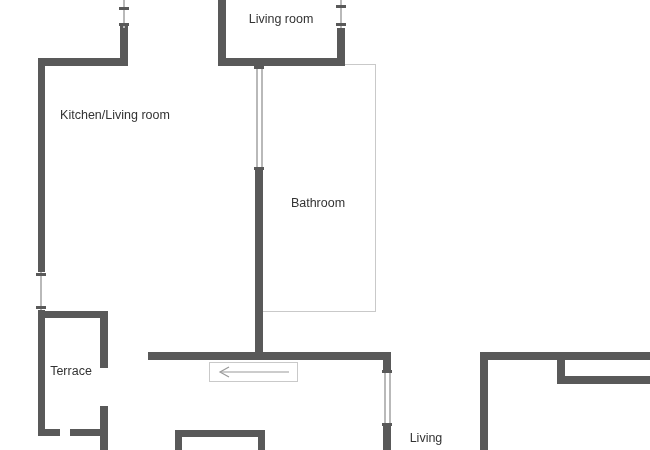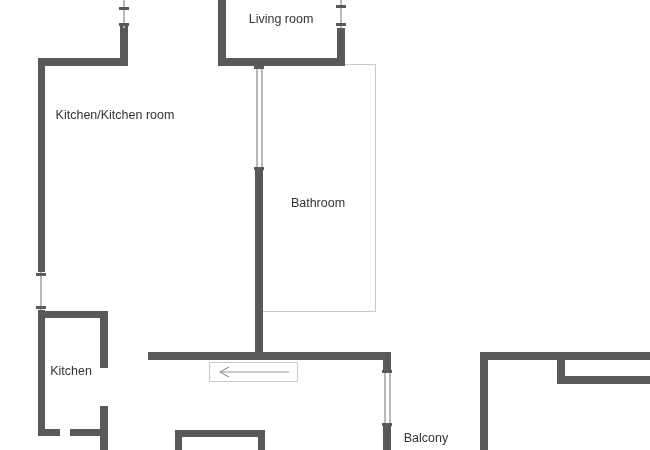--- a/index.html
+++ b/index.html
@@ -21,24 +21,24 @@
   .entrance{
     position:absolute;border:1px solid var(--light,#c9c9c9);box-sizing:border-box;
     display:flex;align-items:center;justify-content:center;color:var(--arrow,#9a9a9a);
   }
 </style>
 </head>
 <body>
 
 <div id="plan">
   <div class="room-label" style="left:281px;top:19px">Living room</div>
-  <div class="room-label" style="left:115px;top:115px">Kitchen/Kitchen room</div>
+  <div class="room-label" style="left:115px;top:115px">Kitchen/Living room</div>
   <div class="room-label" style="left:318px;top:203px">Bathroom</div>
-  <div class="room-label" style="left:71px;top:371px">Kitchen</div>
-  <div class="room-label" style="left:426px;top:438px">Balcony</div>
+  <div class="room-label" style="left:71px;top:371px">Terrace</div>
+  <div class="room-label" style="left:426px;top:438px">Living</div>
 
   <div class="entrance" style="left:209px;top:362px;width:89px;height:20px">
     <svg width="74" height="12" viewBox="0 0 74 12">
       <line x1="72" y1="6" x2="4" y2="6" stroke="currentColor" stroke-width="1.2"></line>
       <path d="M12 1 L3 6 L12 11" fill="none" stroke="currentColor" stroke-width="1.2"></path>
     </svg>
   </div>
 <div class="lightline" style="left: 345px; top: 64px; width: 31px; height: 1px;"></div>
     <div class="lightline" style="left: 375px; top: 64px; width: 1px; height: 248px;"></div>
     <div class="lightline" style="left: 263px; top: 311px; width: 113px; height: 1px;"></div>

